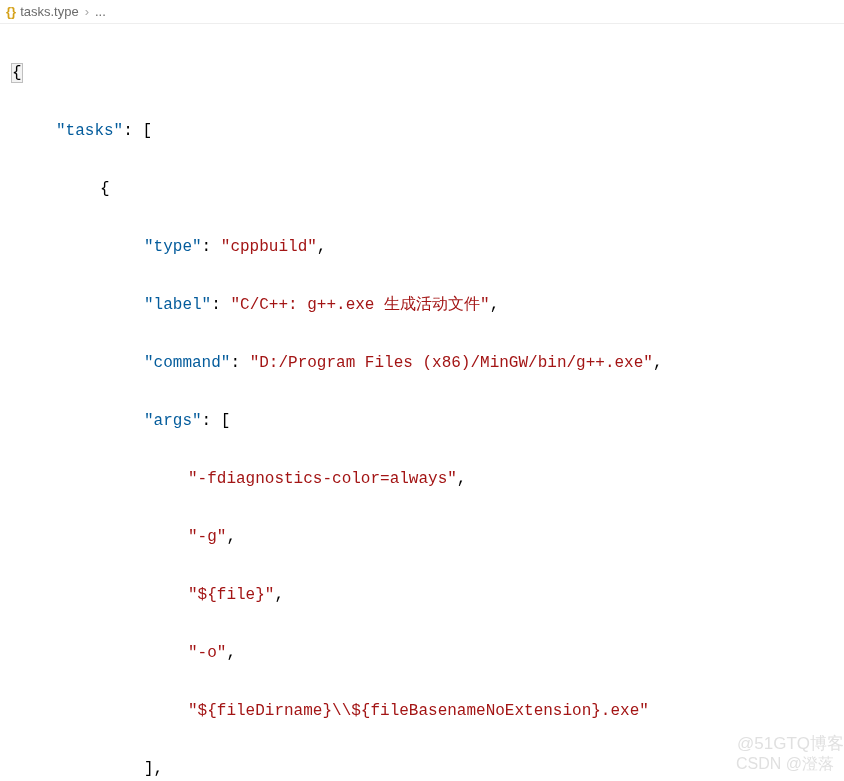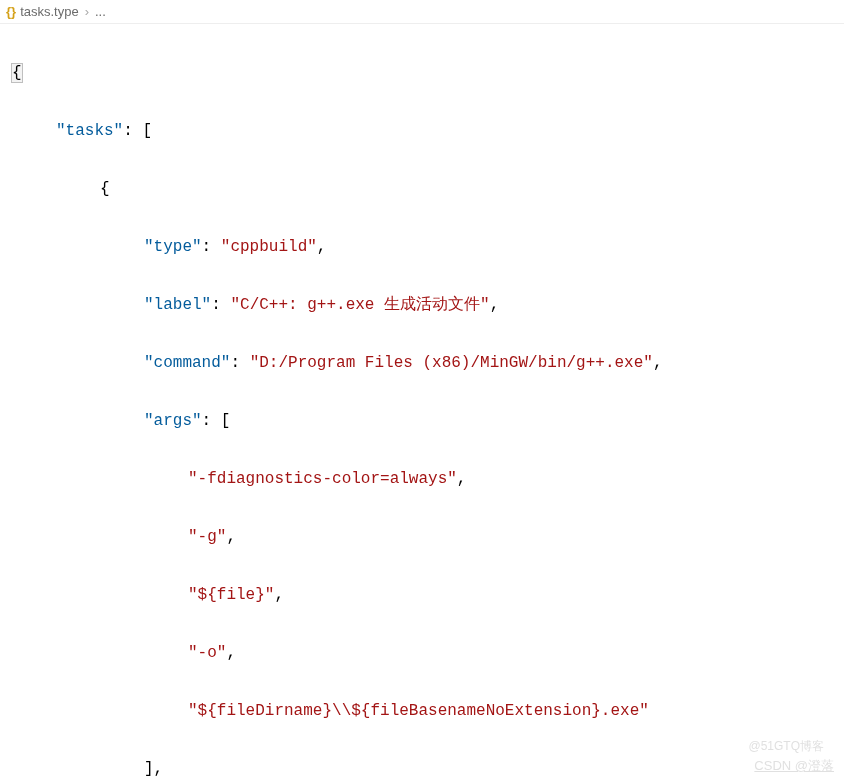--- a/index.html
+++ b/index.html
@@ -48,37 +48,36 @@
     outline: 1px solid #bfbfbf;
     background: #f3f3f3;
   }
   .indent { display: inline-block; }
   .i1 { width: 44px; }
   .i2 { width: 88px; }
   .i3 { width: 132px; }
   .i4 { width: 176px; }
   .watermark1 {
     position: absolute;
-    right: 20px;
+    right: 0;
     bottom: 26px;
     color: #cccccc;
     font-family: sans-serif;
-    font-size: 12px;
+    font-size: 17px;
     opacity: 0.6;
     text-align: center;
   }
   .watermark2 {
     position: absolute;
     right: 10px;
     bottom: 6px;
     color: #cccccc;
     font-family: sans-serif;
-    font-size: 13px;
+    font-size: 16px;
     opacity: 0.6;
-    text-decoration: underline;
   }
 </style>
 </head>
 <body>
 
 <div class="breadcrumb">
   <span class="braces-icon">{}</span>
   <span>tasks.type</span>
   <span class="sep">›</span>
   <span>...</span>

